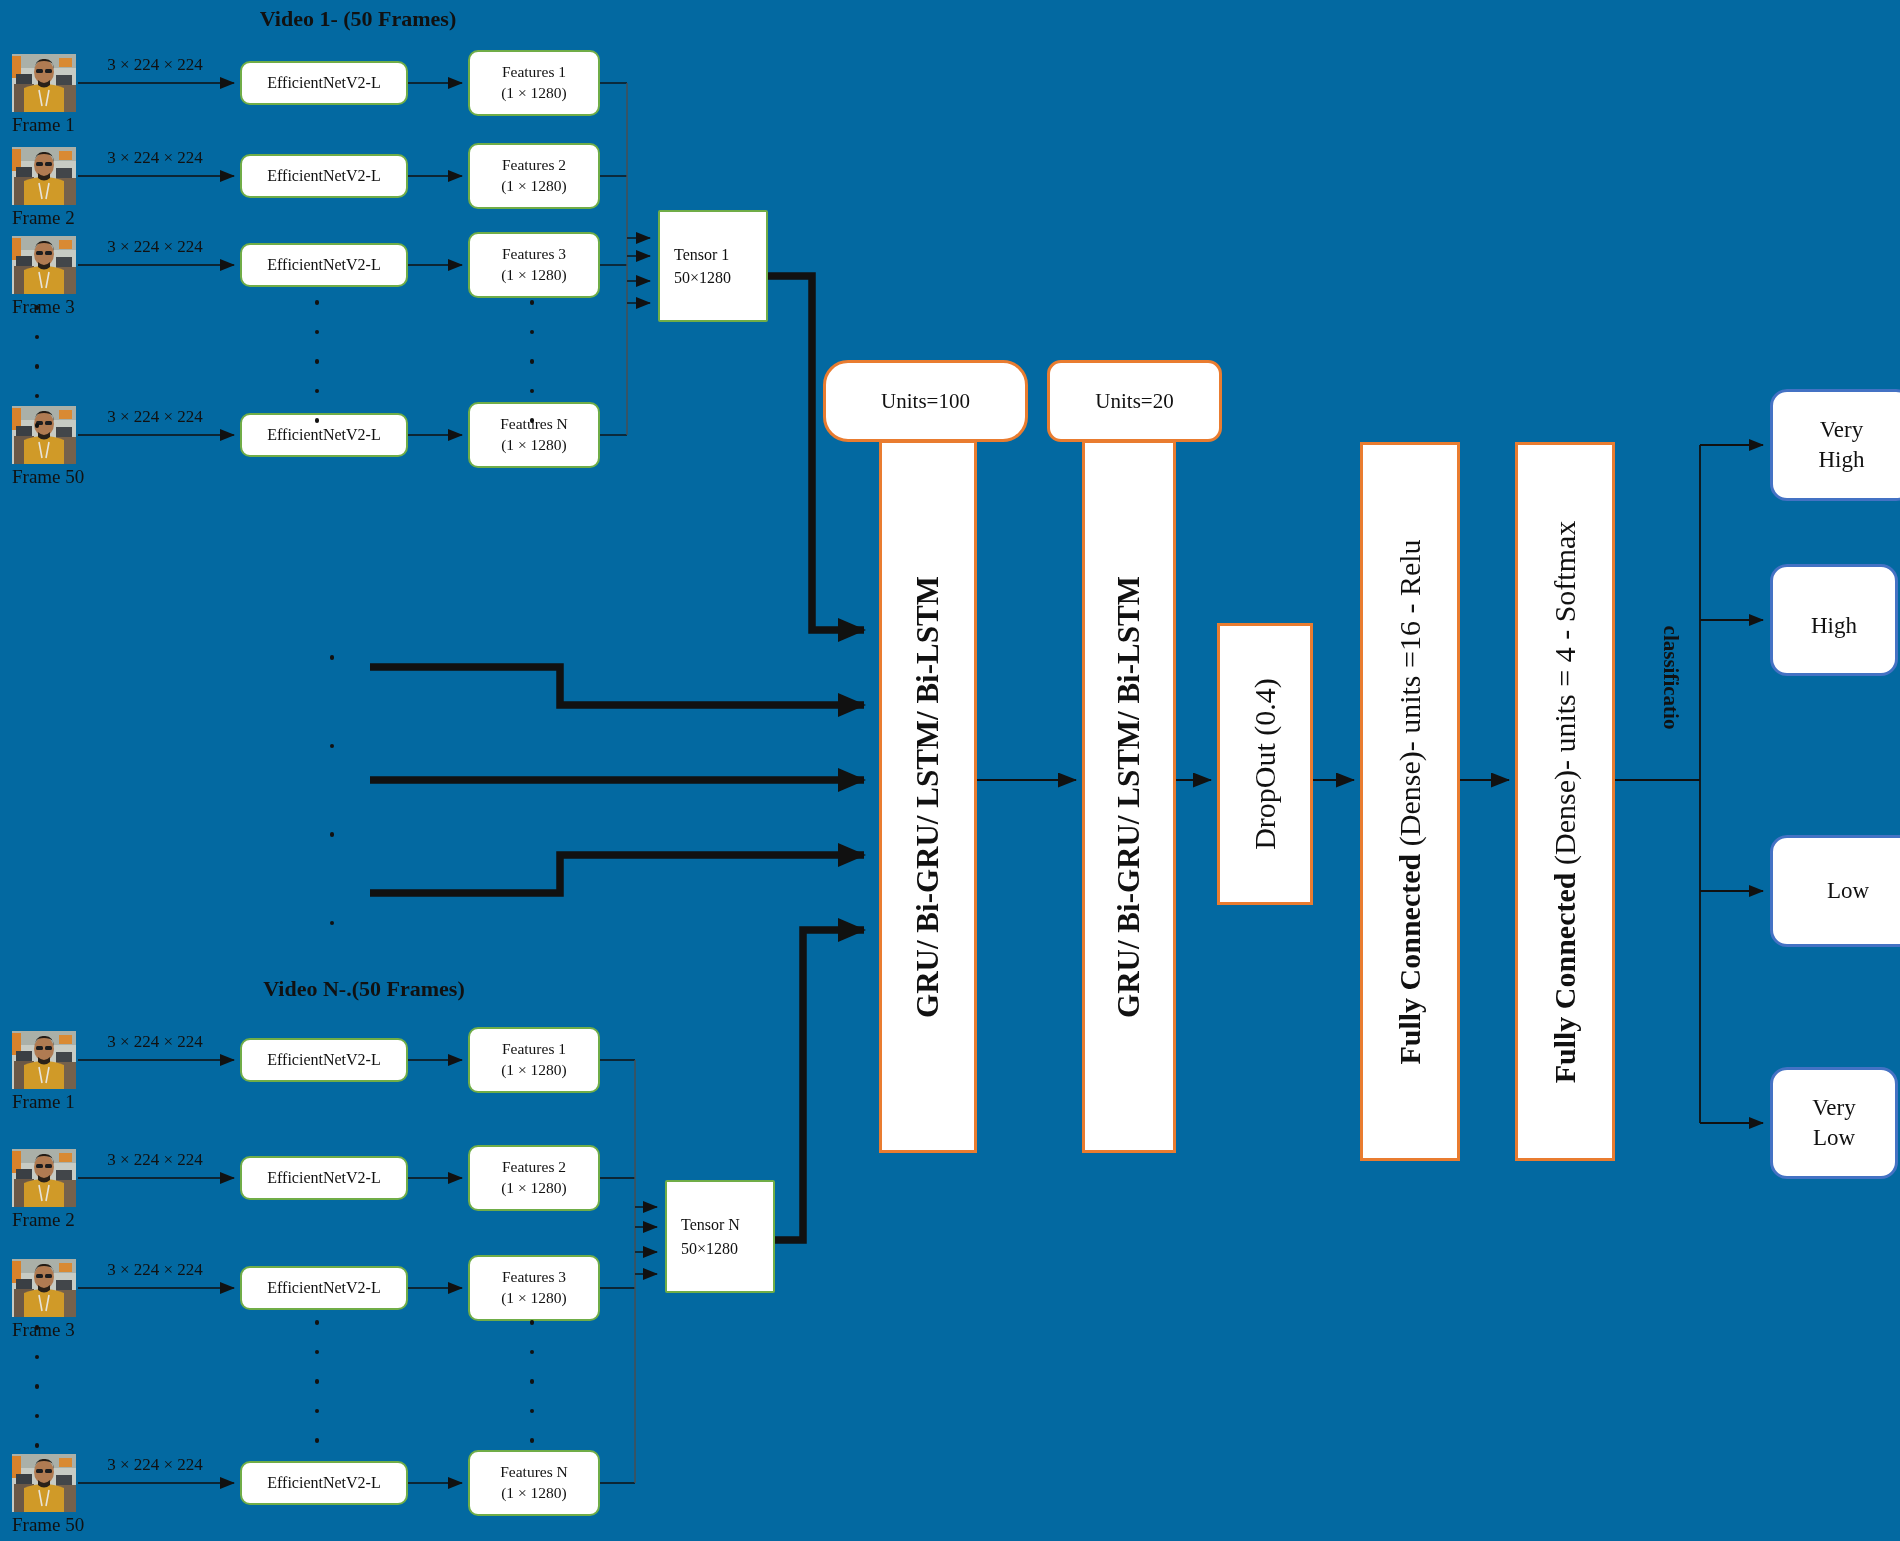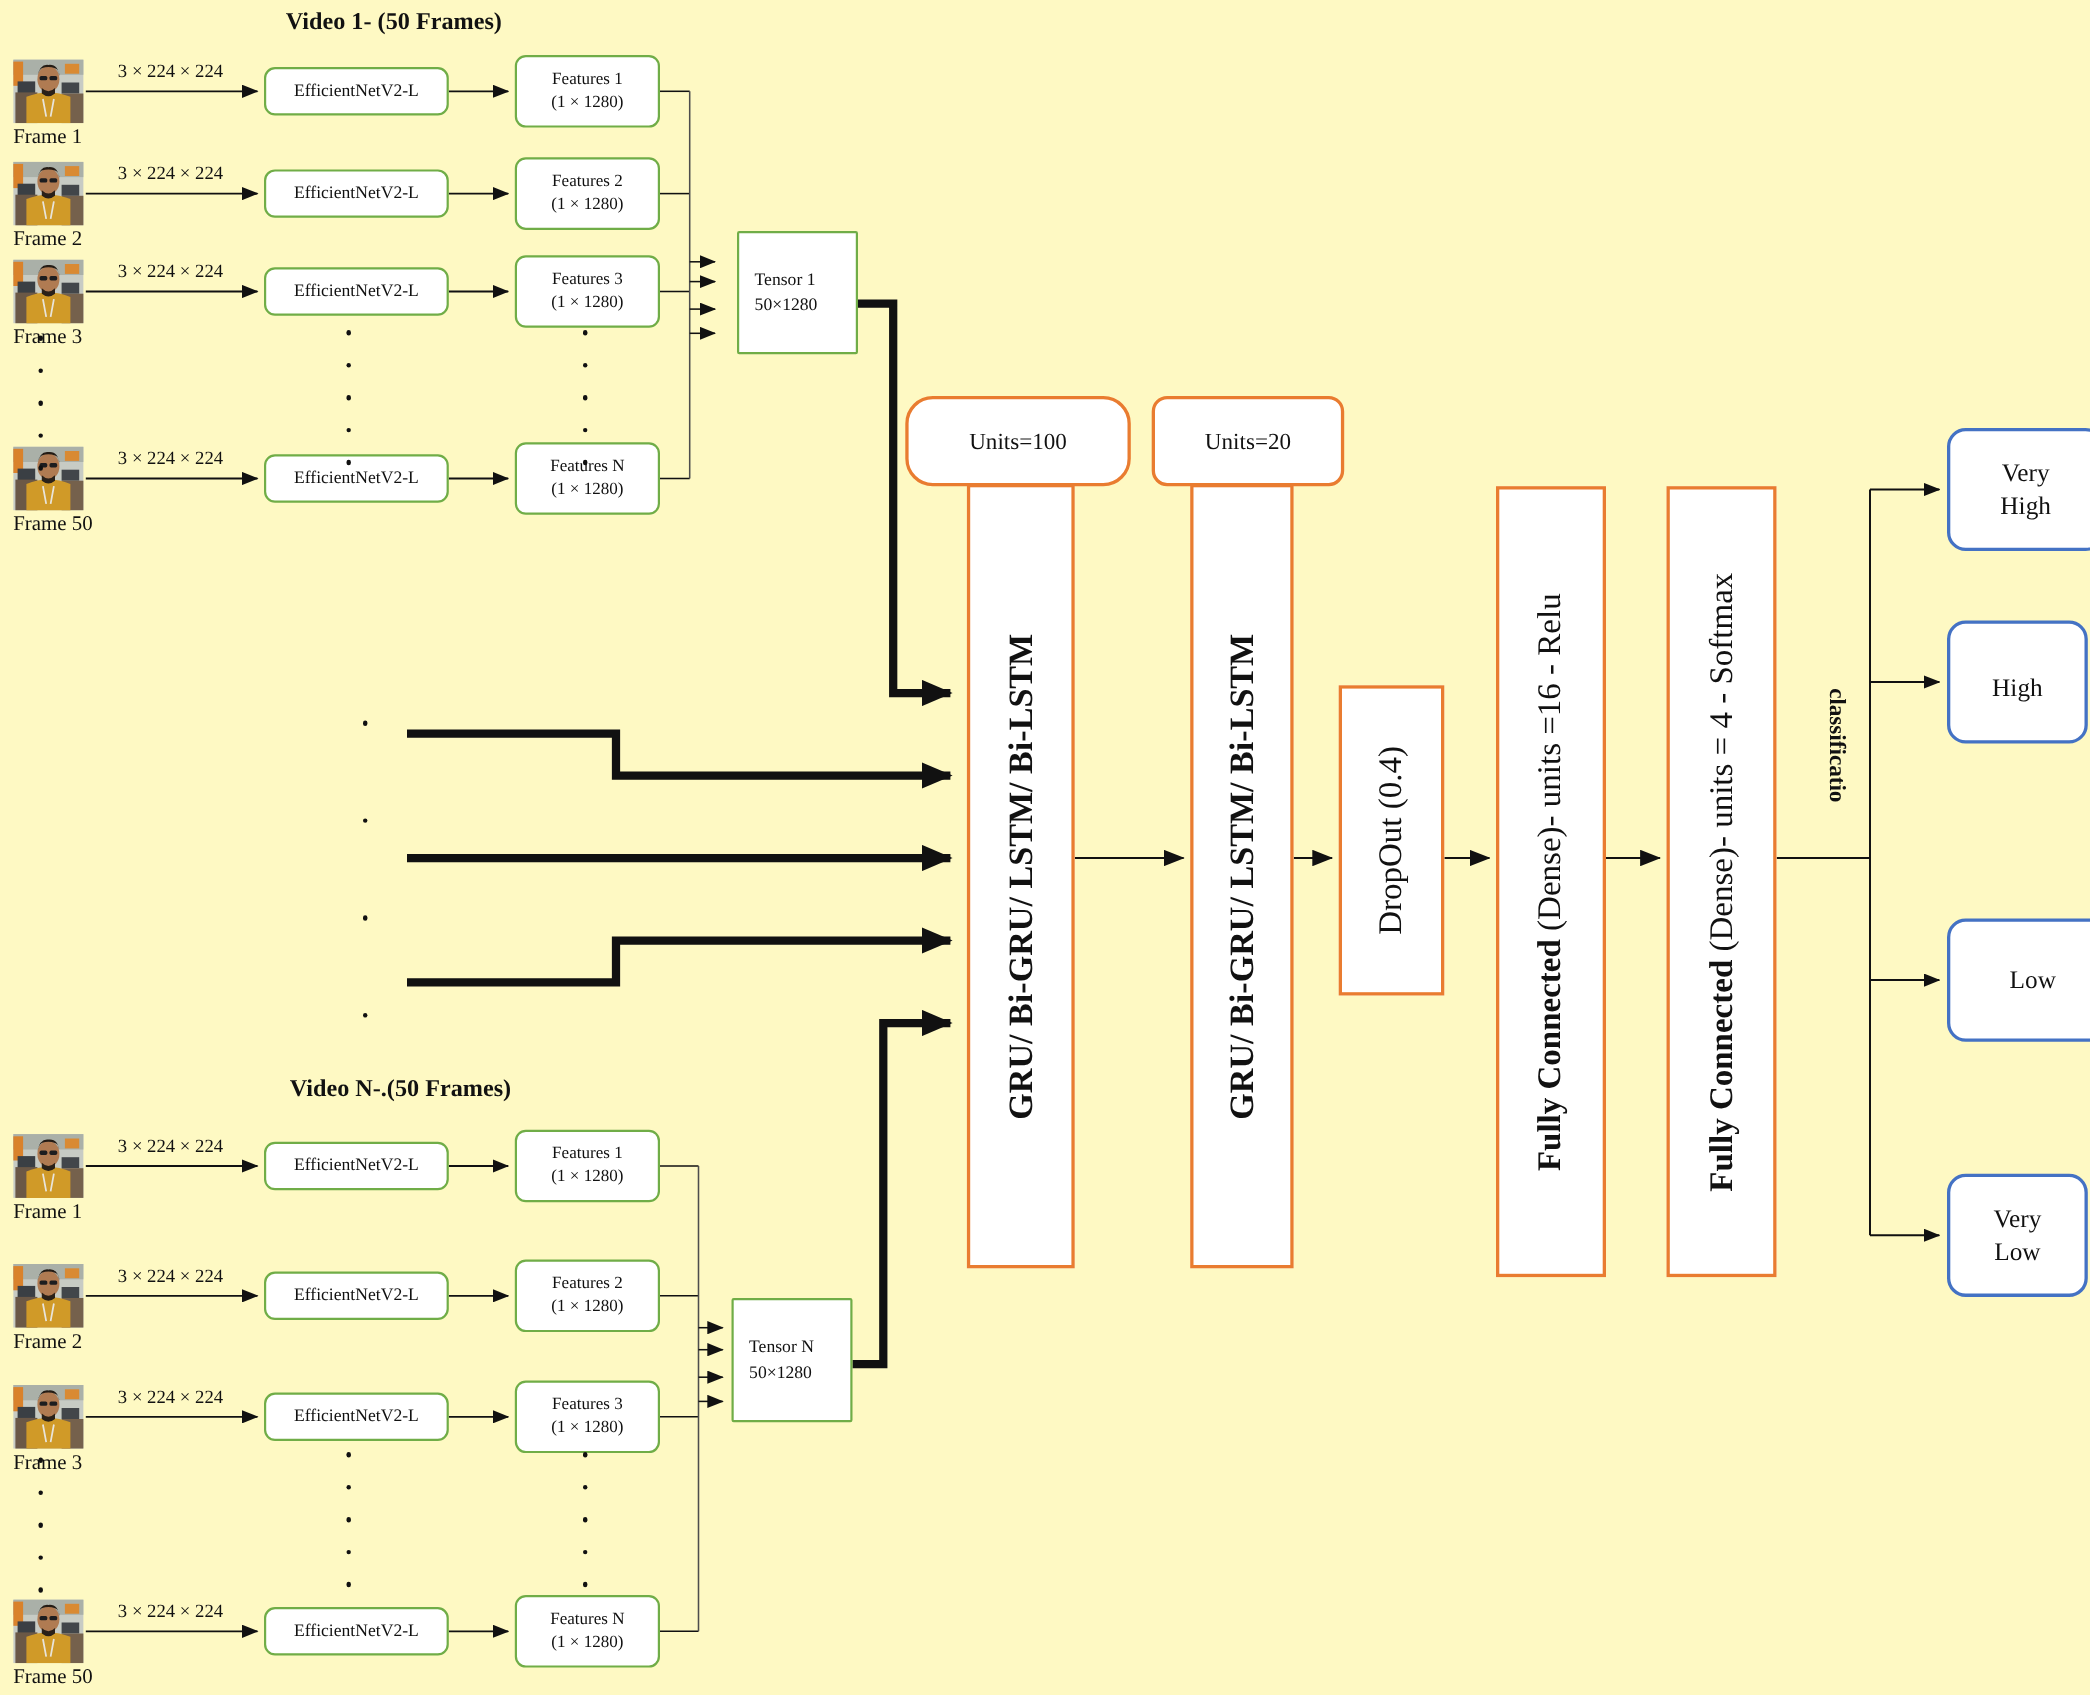--- a/index.html
+++ b/index.html
@@ -1,16 +1,16 @@
 <!DOCTYPE html>
 <html><head>
 <meta charset="utf-8">
 <style>
   html,body{margin:0;padding:0;background:#fff;}
-  #canvas{position:relative;width:1900px;height:1541px;background:#fef9c3;
+  #canvas{position:relative;width:1900px;height:1541px;background:#0369a1;
     font-family:"Liberation Serif","DejaVu Serif",serif;color:#111;overflow:hidden;}
   #wiring{position:absolute;left:0;top:0;width:1900px;height:1541px;}
   .abs{position:absolute;box-sizing:border-box;}
   .group-title{font-weight:bold;font-size:22px;text-align:center;white-space:nowrap;}
   .caption{font-size:19px;white-space:nowrap;}
   .dim-label{font-size:17px;text-align:center;white-space:nowrap;}
   .gbox{border:2.5px solid #70AD47;border-radius:10px;background:#fff;
     display:flex;align-items:center;justify-content:center;text-align:center;}
   .effnet{font-size:16px;}
   .features{font-size:15.5px;line-height:1.35;}
@@ -317,21 +317,21 @@
     </svg>
   </div>
       <div class="abs caption" style="left:12px;top:1514px;width:120px;">Frame 50</div>
       <div class="abs dim-label" style="left:88px;top:1455px;width:134px;">3 × 224 × 224</div>
       <div class="abs gbox effnet" style="left:240px;top:1461px;width:168px;height:44px;">EfficientNetV2-L</div>
       <div class="abs gbox features" style="left:468px;top:1450px;width:132px;height:66px;">
         <div>Features N<br>(1 × 1280)</div>
       </div>
     </div>
 
-  <div class="abs tensor" style="left:658px;top:210px;width:110px;height:112px;margin-left:12px;">
+  <div class="abs tensor" style="left:658px;top:210px;width:110px;height:112px;">
     <div>Tensor 1</div>
     <div>50×1280</div>
   </div>
   <div class="abs tensor" style="left:665px;top:1180px;width:110px;height:113px;">
     <div>Tensor N</div>
     <div>50×1280</div>
   </div>
 
   <div id="dots-host">
       <div class="abs dotcol" style="left:33px;top:305px;width:8px;gap:25px;">

